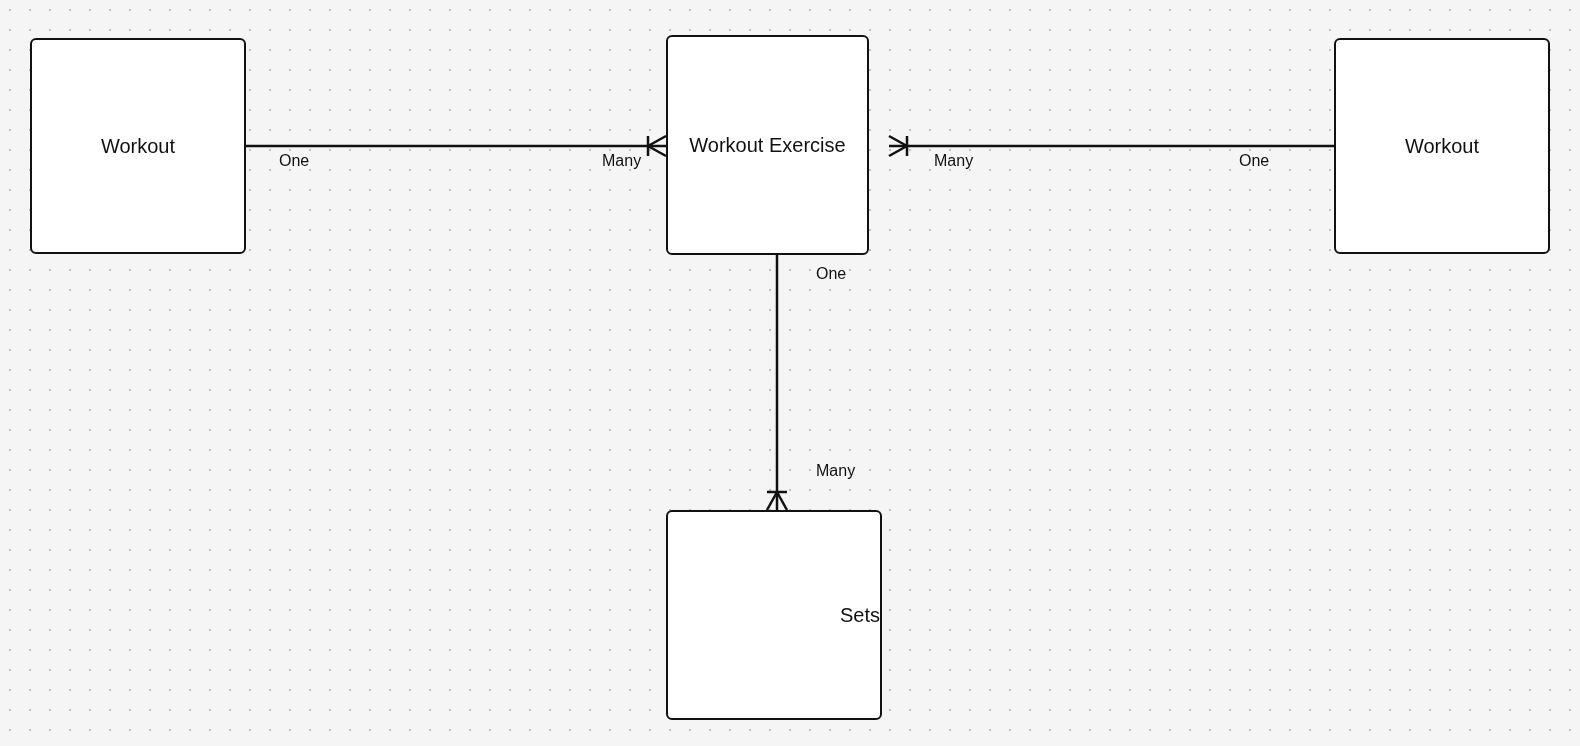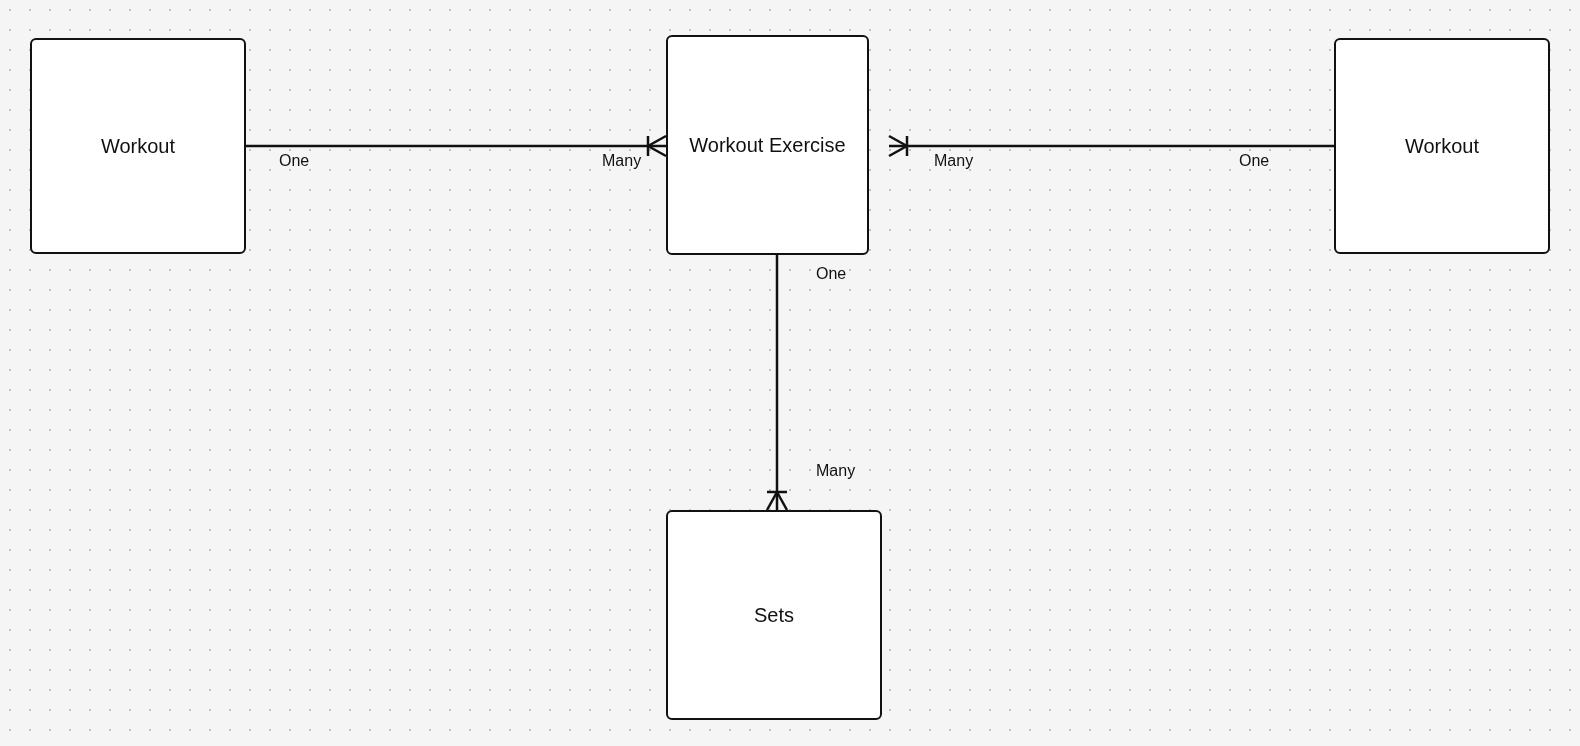--- a/index.html
+++ b/index.html
@@ -86,21 +86,21 @@
   </div>
 
   <div class="entity-box" style="left: 666px; top: 35px; width: 203px; height: 220px;">
     <span>Workout Exercise</span>
   </div>
 
   <div class="entity-box" style="left: 1334px; top: 38px; width: 216px; height: 216px;">
     <span>Workout</span>
   </div>
 
-  <div class="entity-box" style="left: 666px; top: 510px; width: 216px; height: 210px;">
+  <div class="entity-box" style="left: 666px; top: 510px; width: 216px; height: 210px; justify-content: flex-end;">
     <span>Sets</span>
   </div>
 
   <div class="relation-label" style="left: 255px; top: 152px;">
     <span>One</span>
   </div>
 
   <div class="relation-label" style="left: 578px; top: 152px;">
     <span>Many</span>
   </div>

